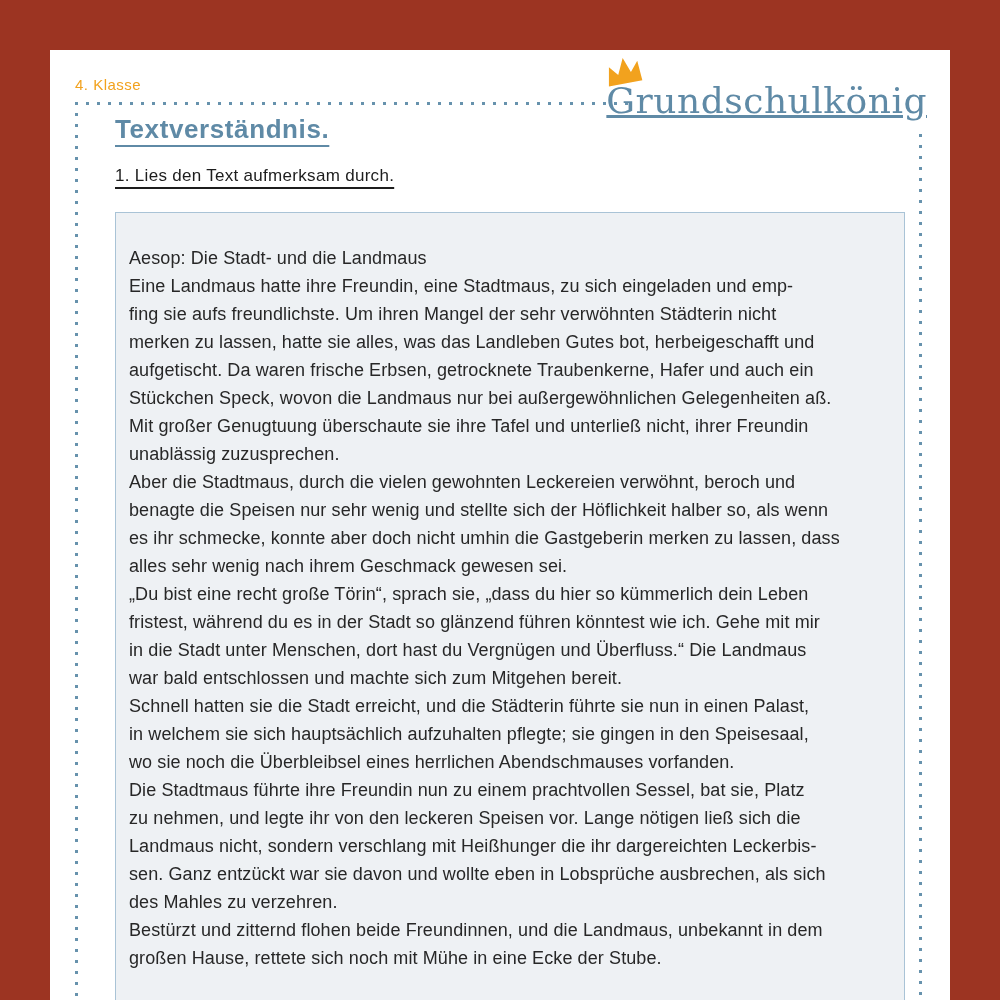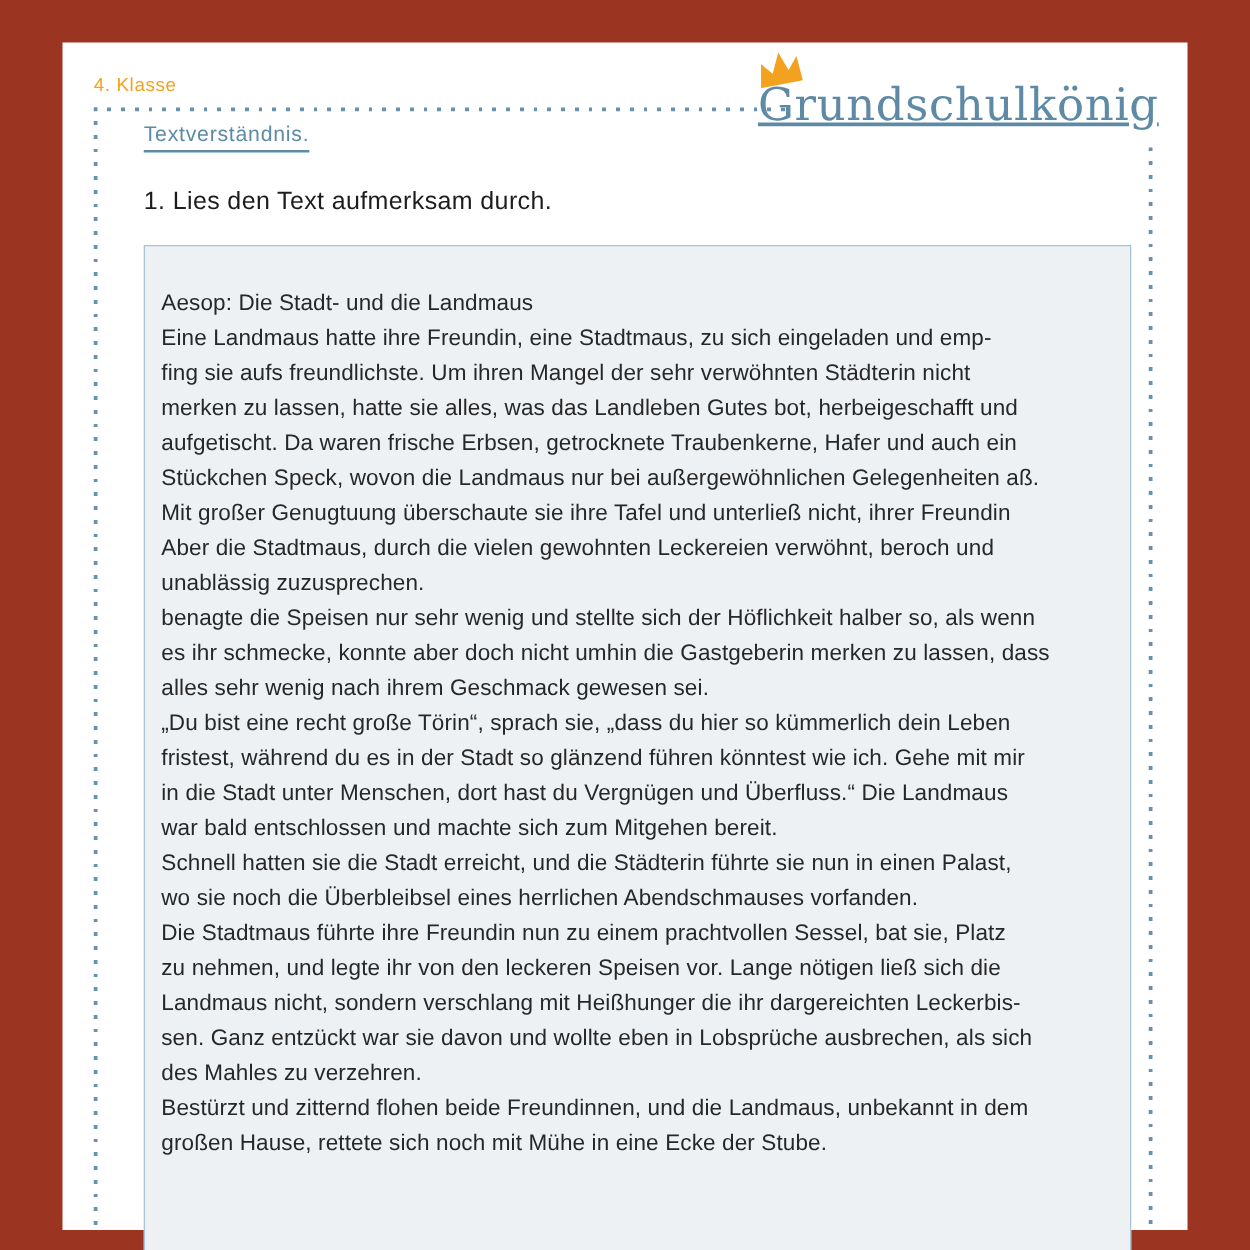--- a/index.html
+++ b/index.html
@@ -14,21 +14,21 @@
   * { margin: 0; padding: 0; box-sizing: border-box; }
   html, body { width: 1000px; height: 1000px; }
   body {
     position: relative;
     background: var(--frame-red);
     overflow: hidden;
     font-family: "Liberation Sans", sans-serif;
   }
   .page {
     position: absolute;
-    left: 50px; top: 34px;
+    left: 50px; top: 50px;
     width: 900px; height: 950px;
     background: #ffffff;
   }
   .grade {
     position: absolute;
     left: 25px; top: 26px;
     color: var(--accent-orange);
     font-size: 15px;
     letter-spacing: 0.5px;
   }
@@ -65,33 +65,35 @@
   }
   .crown-icon {
     position: absolute;
     left: -3px; top: -24px;
     transform: rotate(-9deg);
   }
   .crown-icon svg path { fill: var(--accent-orange); }
   .title {
     position: absolute;
     left: 65px; top: 64px;
-    font-size: 17px;
+    font-size: 26px;
     color: var(--accent-blue);
     letter-spacing: 0.6px;
     text-decoration: underline;
     text-decoration-thickness: 1.5px;
     text-underline-offset: 7px;
+    font-weight: bold;
   }
   .task {
     position: absolute;
     left: 65px; top: 116px;
-    font-size: 20px;
+    font-size: 17px;
     color: #1d1d1d;
     letter-spacing: 0.3px;
+    text-decoration: underline;
     text-decoration-thickness: 1.5px;
     text-underline-offset: 6px;
   }
   .textbox {
     position: absolute;
     left: 65px; top: 162px;
     width: 790px; height: 812px;
     background: var(--box-bg);
     border: 1px solid var(--box-border);
     padding: 31px 10px 0 13px;
@@ -130,30 +132,31 @@
   <div class="task">1. Lies den Text aufmerksam durch.</div>
 
   <div class="textbox">
       <div class="story-line">Aesop: Die Stadt- und die Landmaus</div>
       <div class="story-line">Eine Landmaus hatte ihre Freundin, eine Stadtmaus, zu sich eingeladen und emp-</div>
       <div class="story-line">fing sie aufs freundlichste. Um ihren Mangel der sehr verwöhnten Städterin nicht</div>
       <div class="story-line">merken zu lassen, hatte sie alles, was das Landleben Gutes bot, herbeigeschafft und</div>
       <div class="story-line">aufgetischt. Da waren frische Erbsen, getrocknete Traubenkerne, Hafer und auch ein</div>
       <div class="story-line">Stückchen Speck, wovon die Landmaus nur bei außergewöhnlichen Gelegenheiten aß.</div>
       <div class="story-line">Mit großer Genugtuung überschaute sie ihre Tafel und unterließ nicht, ihrer Freundin</div>
+      <div class="story-line">unablässig zuzusprechen.</div>
       <div class="story-line">Aber die Stadtmaus, durch die vielen gewohnten Leckereien verwöhnt, beroch und</div>
-      <div class="story-line">unablässig zuzusprechen.</div>
       <div class="story-line">benagte die Speisen nur sehr wenig und stellte sich der Höflichkeit halber so, als wenn</div>
       <div class="story-line">es ihr schmecke, konnte aber doch nicht umhin die Gastgeberin merken zu lassen, dass</div>
       <div class="story-line">alles sehr wenig nach ihrem Geschmack gewesen sei.</div>
       <div class="story-line">„Du bist eine recht große Törin“, sprach sie, „dass du hier so kümmerlich dein Leben</div>
       <div class="story-line">fristest, während du es in der Stadt so glänzend führen könntest wie ich. Gehe mit mir</div>
       <div class="story-line">in die Stadt unter Menschen, dort hast du Vergnügen und Überfluss.“ Die Landmaus</div>
       <div class="story-line">war bald entschlossen und machte sich zum Mitgehen bereit.</div>
       <div class="story-line">Schnell hatten sie die Stadt erreicht, und die Städterin führte sie nun in einen Palast,</div>
+      <div class="story-line">in welchem sie sich hauptsächlich aufzuhalten pflegte; sie gingen in den Speisesaal,</div>
       <div class="story-line">wo sie noch die Überbleibsel eines herrlichen Abendschmauses vorfanden.</div>
       <div class="story-line">Die Stadtmaus führte ihre Freundin nun zu einem prachtvollen Sessel, bat sie, Platz</div>
       <div class="story-line">zu nehmen, und legte ihr von den leckeren Speisen vor. Lange nötigen ließ sich die</div>
       <div class="story-line">Landmaus nicht, sondern verschlang mit Heißhunger die ihr dargereichten Leckerbis-</div>
       <div class="story-line">sen. Ganz entzückt war sie davon und wollte eben in Lobsprüche ausbrechen, als sich</div>
       <div class="story-line">des Mahles zu verzehren.</div>
       <div class="story-line">Bestürzt und zitternd flohen beide Freundinnen, und die Landmaus, unbekannt in dem</div>
       <div class="story-line">großen Hause, rettete sich noch mit Mühe in eine Ecke der Stube.</div>
     </div>
 

